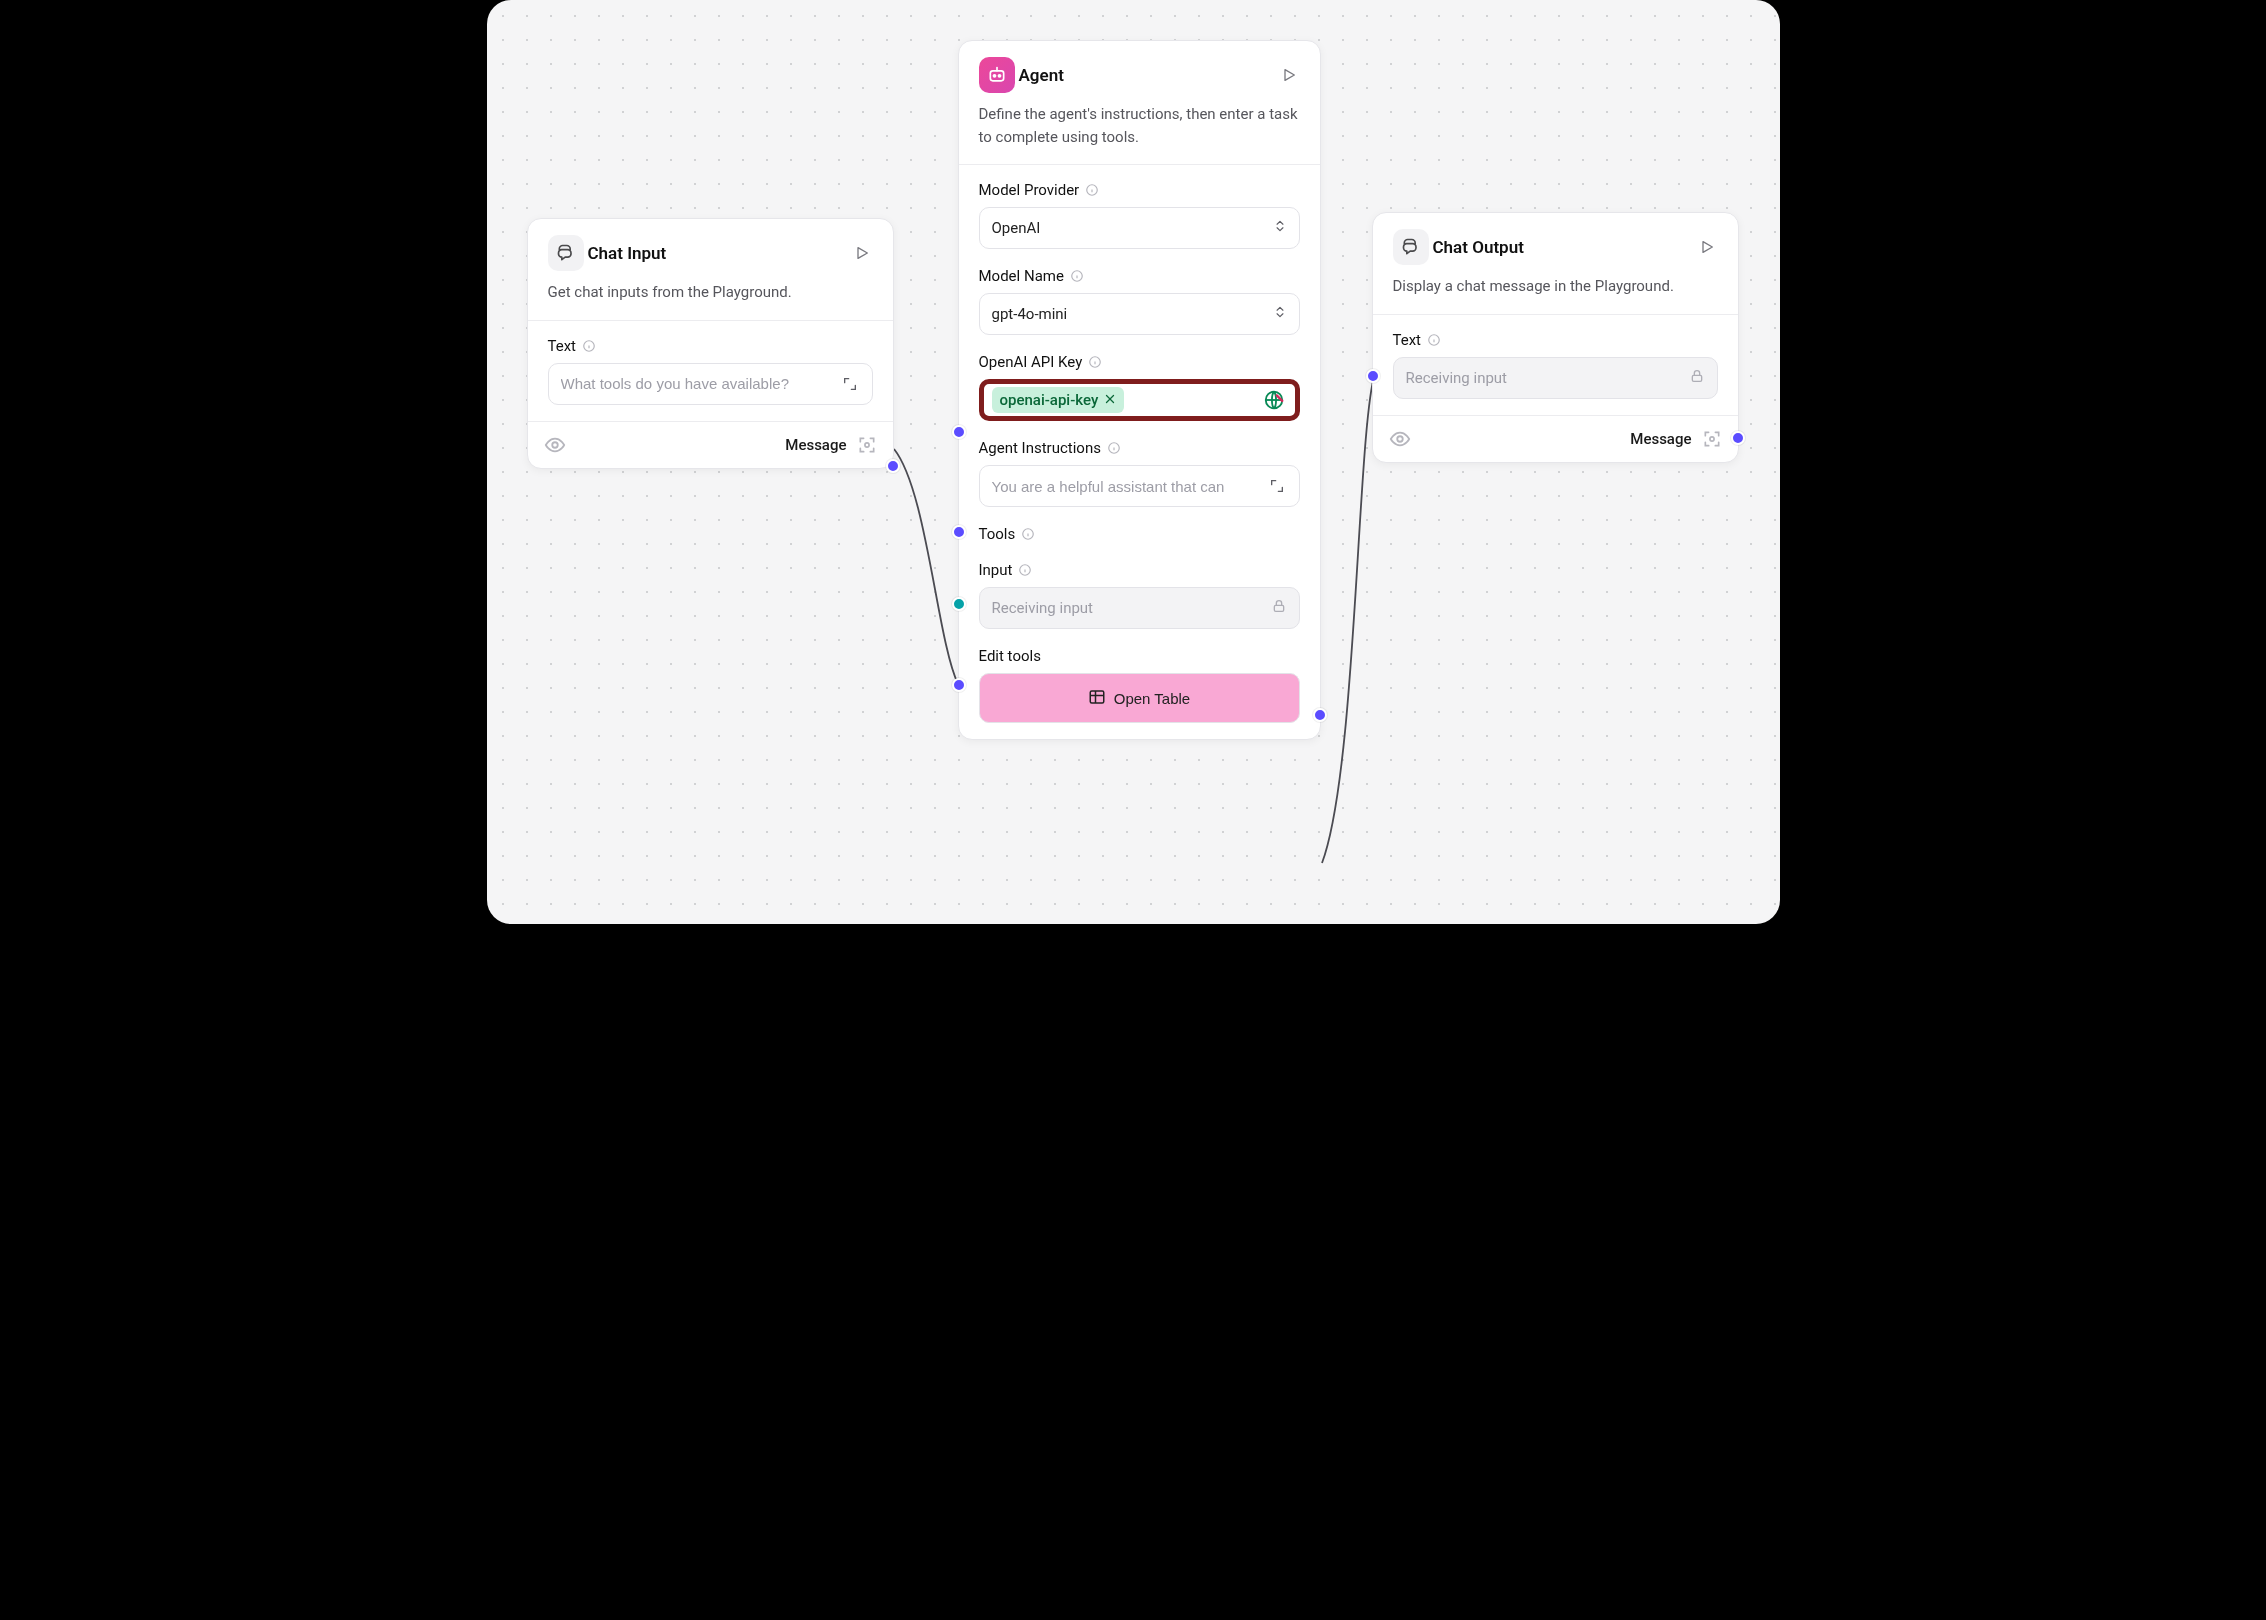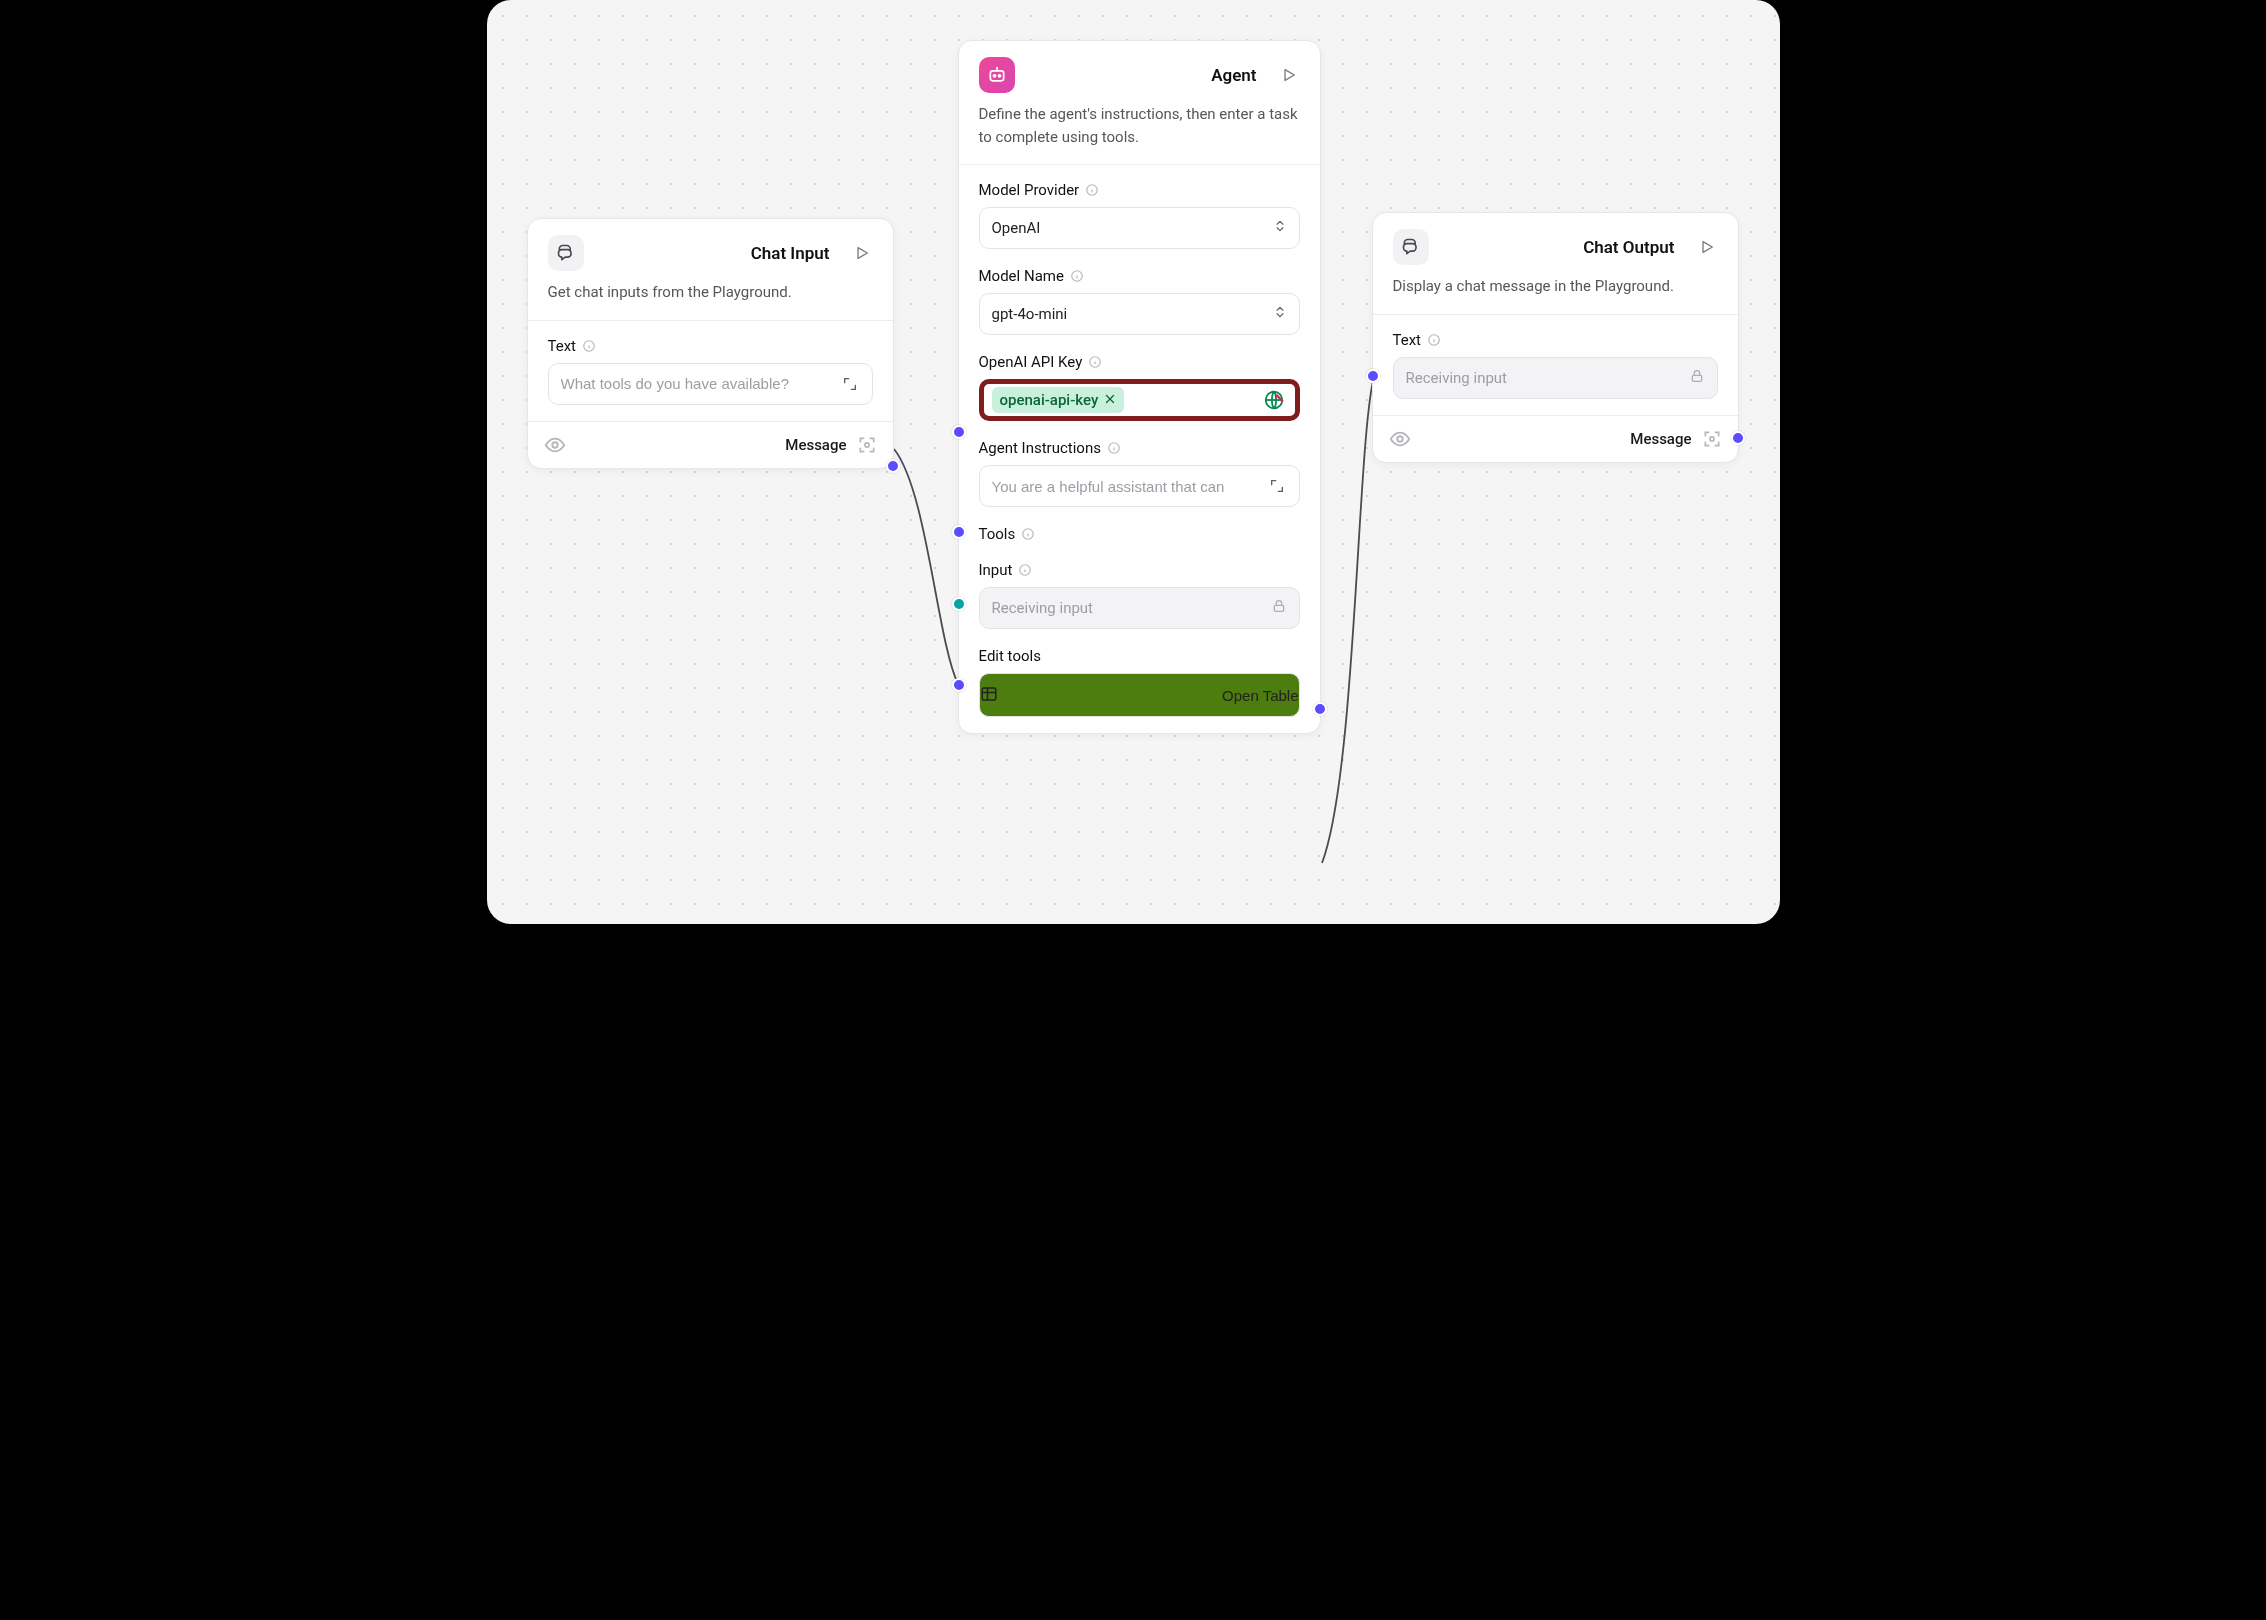--- a/index.html
+++ b/index.html
@@ -26,23 +26,22 @@
     .node {
       position: absolute;
       background: #ffffff;
       border: 1px solid #e6e6ea;
       border-radius: 14px;
       box-shadow: 0 2px 8px rgba(0,0,0,0.05);
     }
     .node-header {
       display: flex;
       align-items: center;
-      gap: 21px;
+      gap: 4px;
       padding: 16px 20px 0 20px;
-      text-align: right;
     }
     .node-icon-box {
       width: 36px; height: 36px;
       border-radius: 10px;
       display: flex; align-items: center; justify-content: center;
       background: #f2f2f4;
       color: #4a4a4c;
       flex-shrink: 0;
     }
     .node-icon-box.pink {
@@ -116,25 +115,25 @@
       color: #0a6738;
       border-radius: 6px;
       padding: 4px 8px;
       font-size: 15px;
       font-weight: 500;
     }
     .api-chip .x { color: #0a6738; cursor: pointer; }
     .globe { width: 22px; height: 22px; }
     .open-table-btn {
       width: 100%;
-      height: 44px;
+      height: 50px;
       border: 1px solid #e3e3e8;
       border-radius: 10px;
-      background: #4d7c0f;
-      display: flex; align-items: center; justify-content: space-between; gap: 8px;
+      background: #f9a8d4;
+      display: flex; align-items: center; justify-content: center; gap: 8px;
       font-size: 15px; color: #222; cursor: pointer;
       font-weight: 500;
     }
     .node-footer {
       border-top: 1px solid #ececef;
       padding: 12px 16px;
       display: flex; align-items: center; justify-content: space-between;
       color: #9b9ba3;
     }
     .footer-right { display: flex; align-items: center; gap: 10px; }

